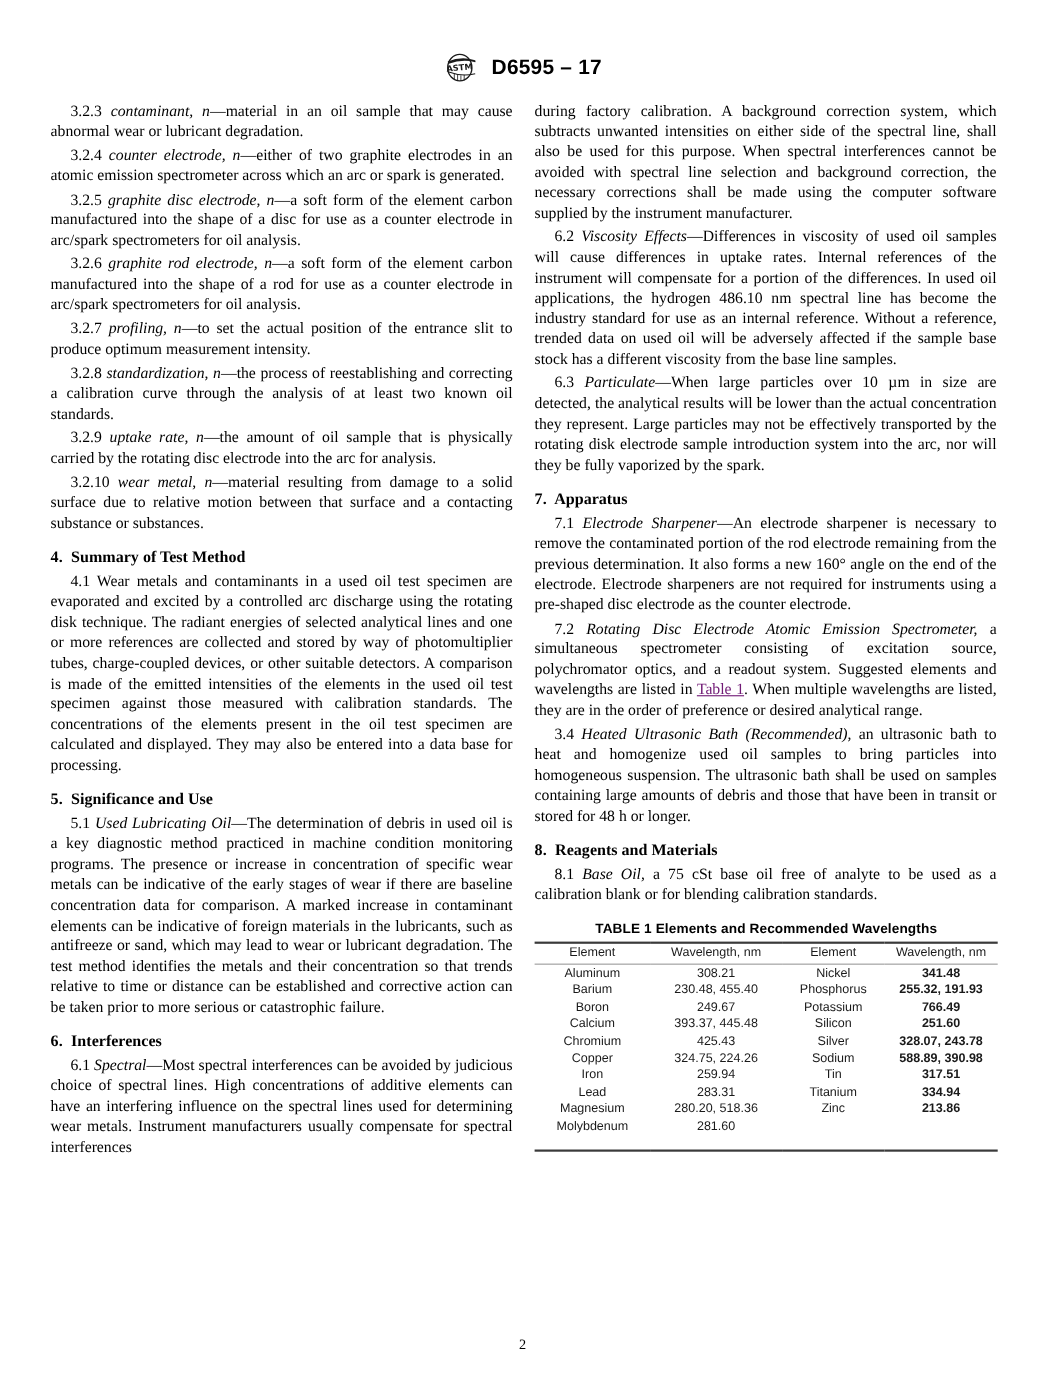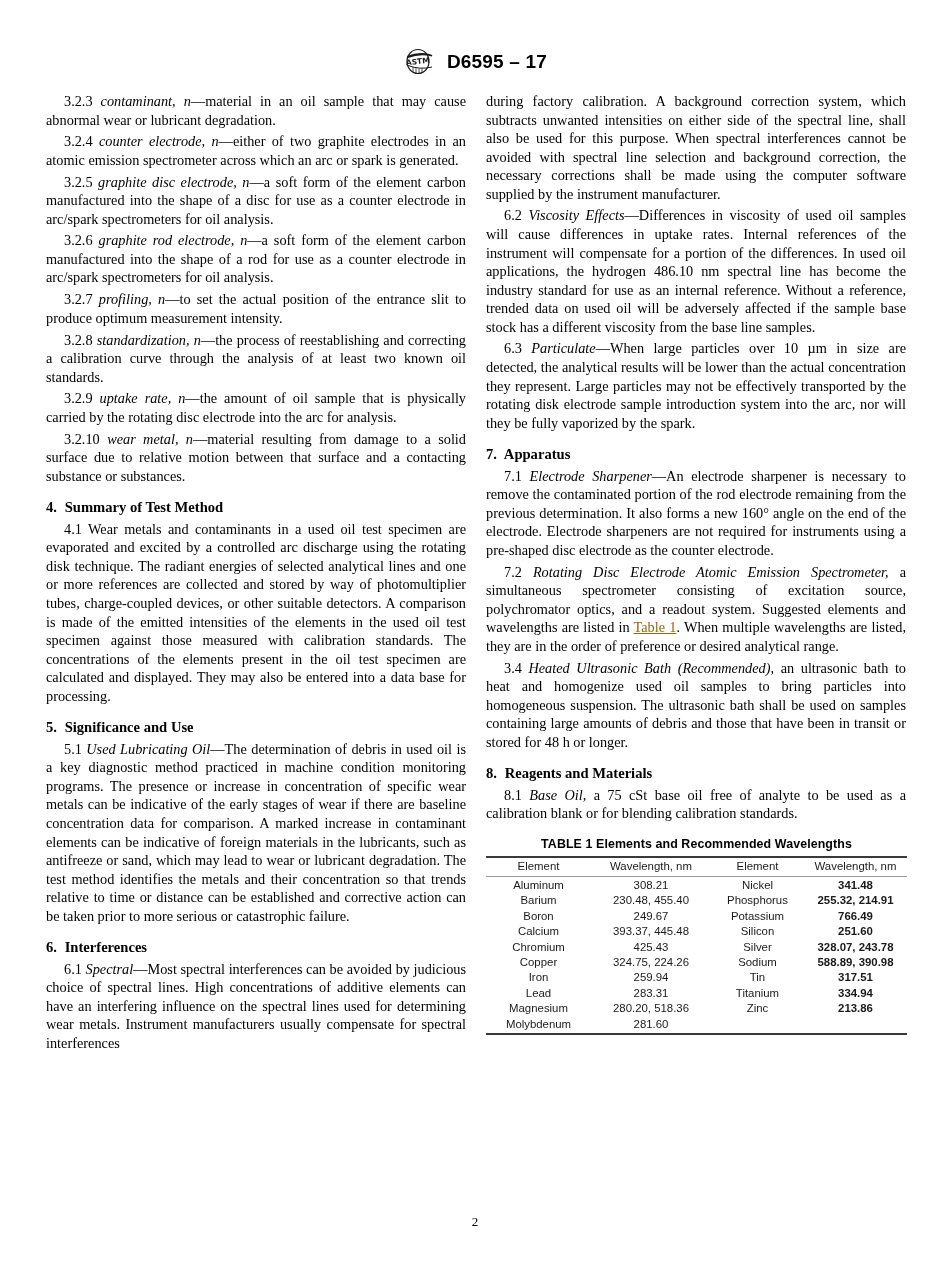--- a/index.html
+++ b/index.html
@@ -82,21 +82,21 @@
     text-indent: 0;
   }
   h2.section-head .num {
     display: inline-block;
     min-width: 15px;
   }
   .term {
     font-style: italic;
   }
   .xref {
-    color: #a16207;
+    color: #701a75;
   }
 
   
   .table-wrap {
     margin-top: 14px;
     width: 421px;
   }
   .table-caption {
     font-family: "Liberation Sans", "DejaVu Sans", sans-serif;
     font-weight: bold;
@@ -118,21 +118,21 @@
     text-align: center;
     border-top: 2.2px solid #3a3a3a;
     border-bottom: 1.6px solid #9a9a9a;
   }
   table.data-table tbody td {
     padding: 0.6px 0;
     text-align: center;
     line-height: 14.3px;
   }
   table.data-table tbody tr:last-child td {
-    padding-bottom: 2px;
+    padding-bottom: 14px;
   }
   table.data-table tbody {
     border-bottom: 2.2px solid #3a3a3a;
   }
   .c-el1 { width: 105px; }
   .c-wl1 { width: 120px; }
   .c-el2 { width: 93px; }
   .c-wl2 { width: 103px; font-weight: bold; }
 
   
@@ -303,21 +303,21 @@
             <tr>
               <td class="c-el1">Aluminum</td>
               <td class="c-wl1">308.21</td>
               <td class="c-el2">Nickel</td>
               <td class="c-wl2">341.48</td>
             </tr>
             <tr>
               <td class="c-el1">Barium</td>
               <td class="c-wl1">230.48, 455.40</td>
               <td class="c-el2">Phosphorus</td>
-              <td class="c-wl2">255.32, 214.91</td>
+              <td class="c-wl2">255.32, 191.93</td>
             </tr>
             <tr>
               <td class="c-el1">Boron</td>
               <td class="c-wl1">249.67</td>
               <td class="c-el2">Potassium</td>
               <td class="c-wl2">766.49</td>
             </tr>
             <tr>
               <td class="c-el1">Calcium</td>
               <td class="c-wl1">393.37, 445.48</td>

